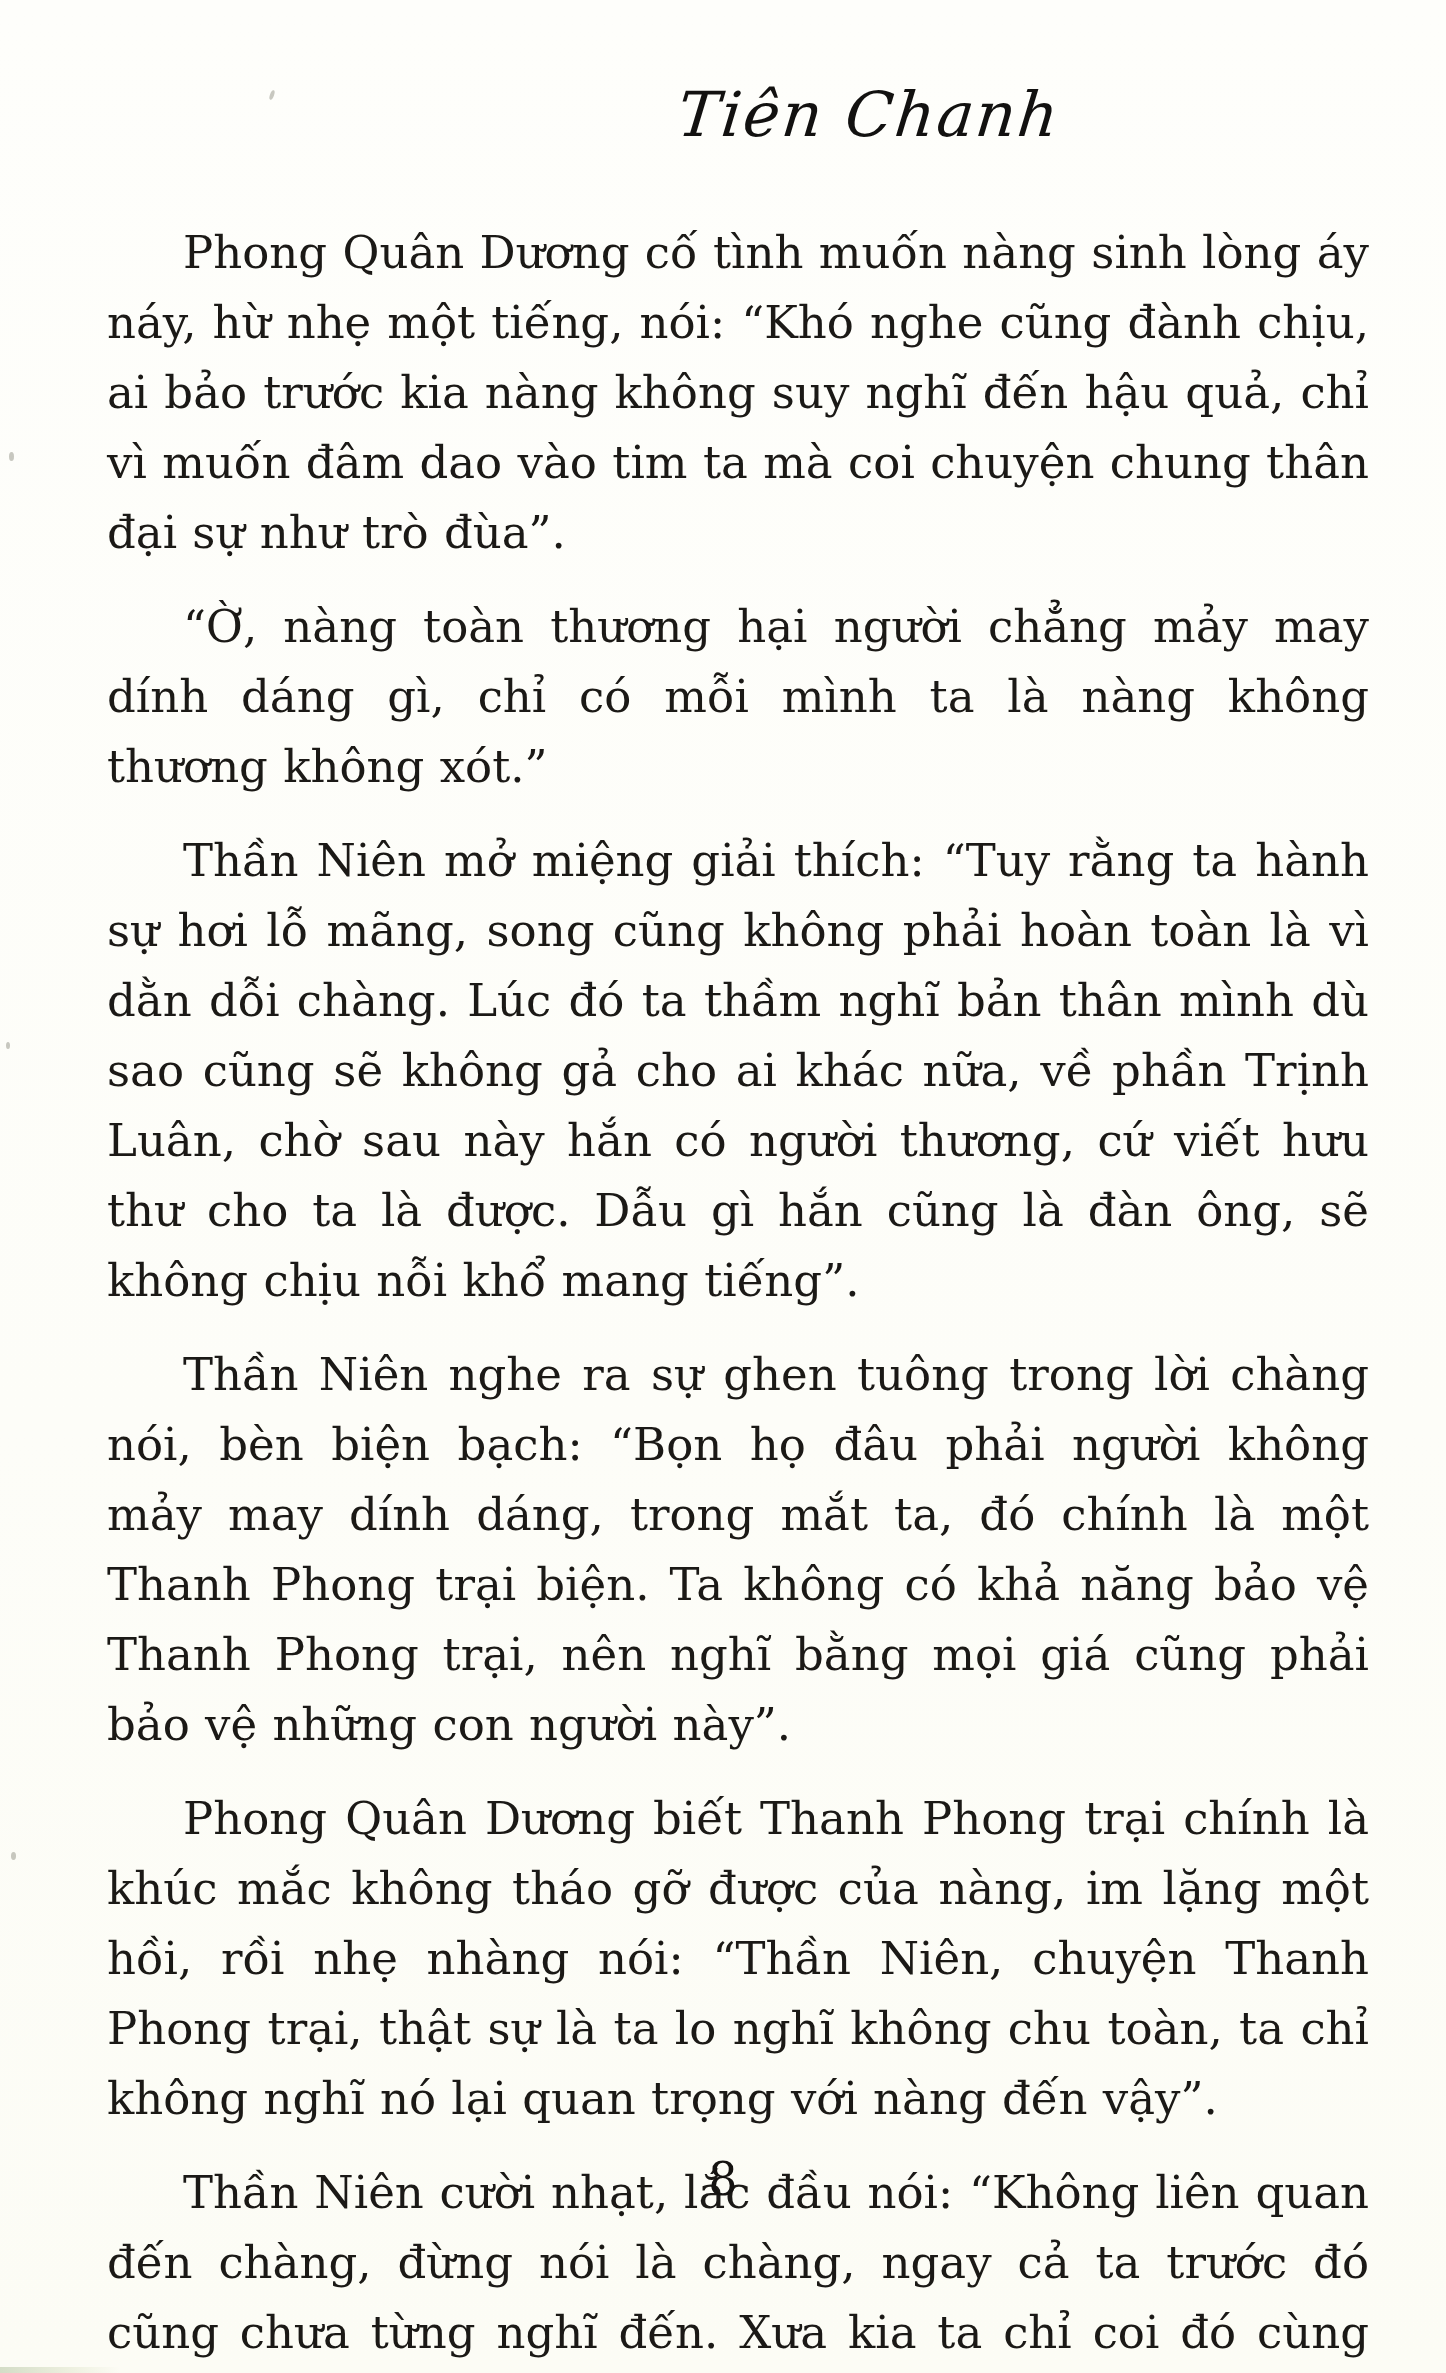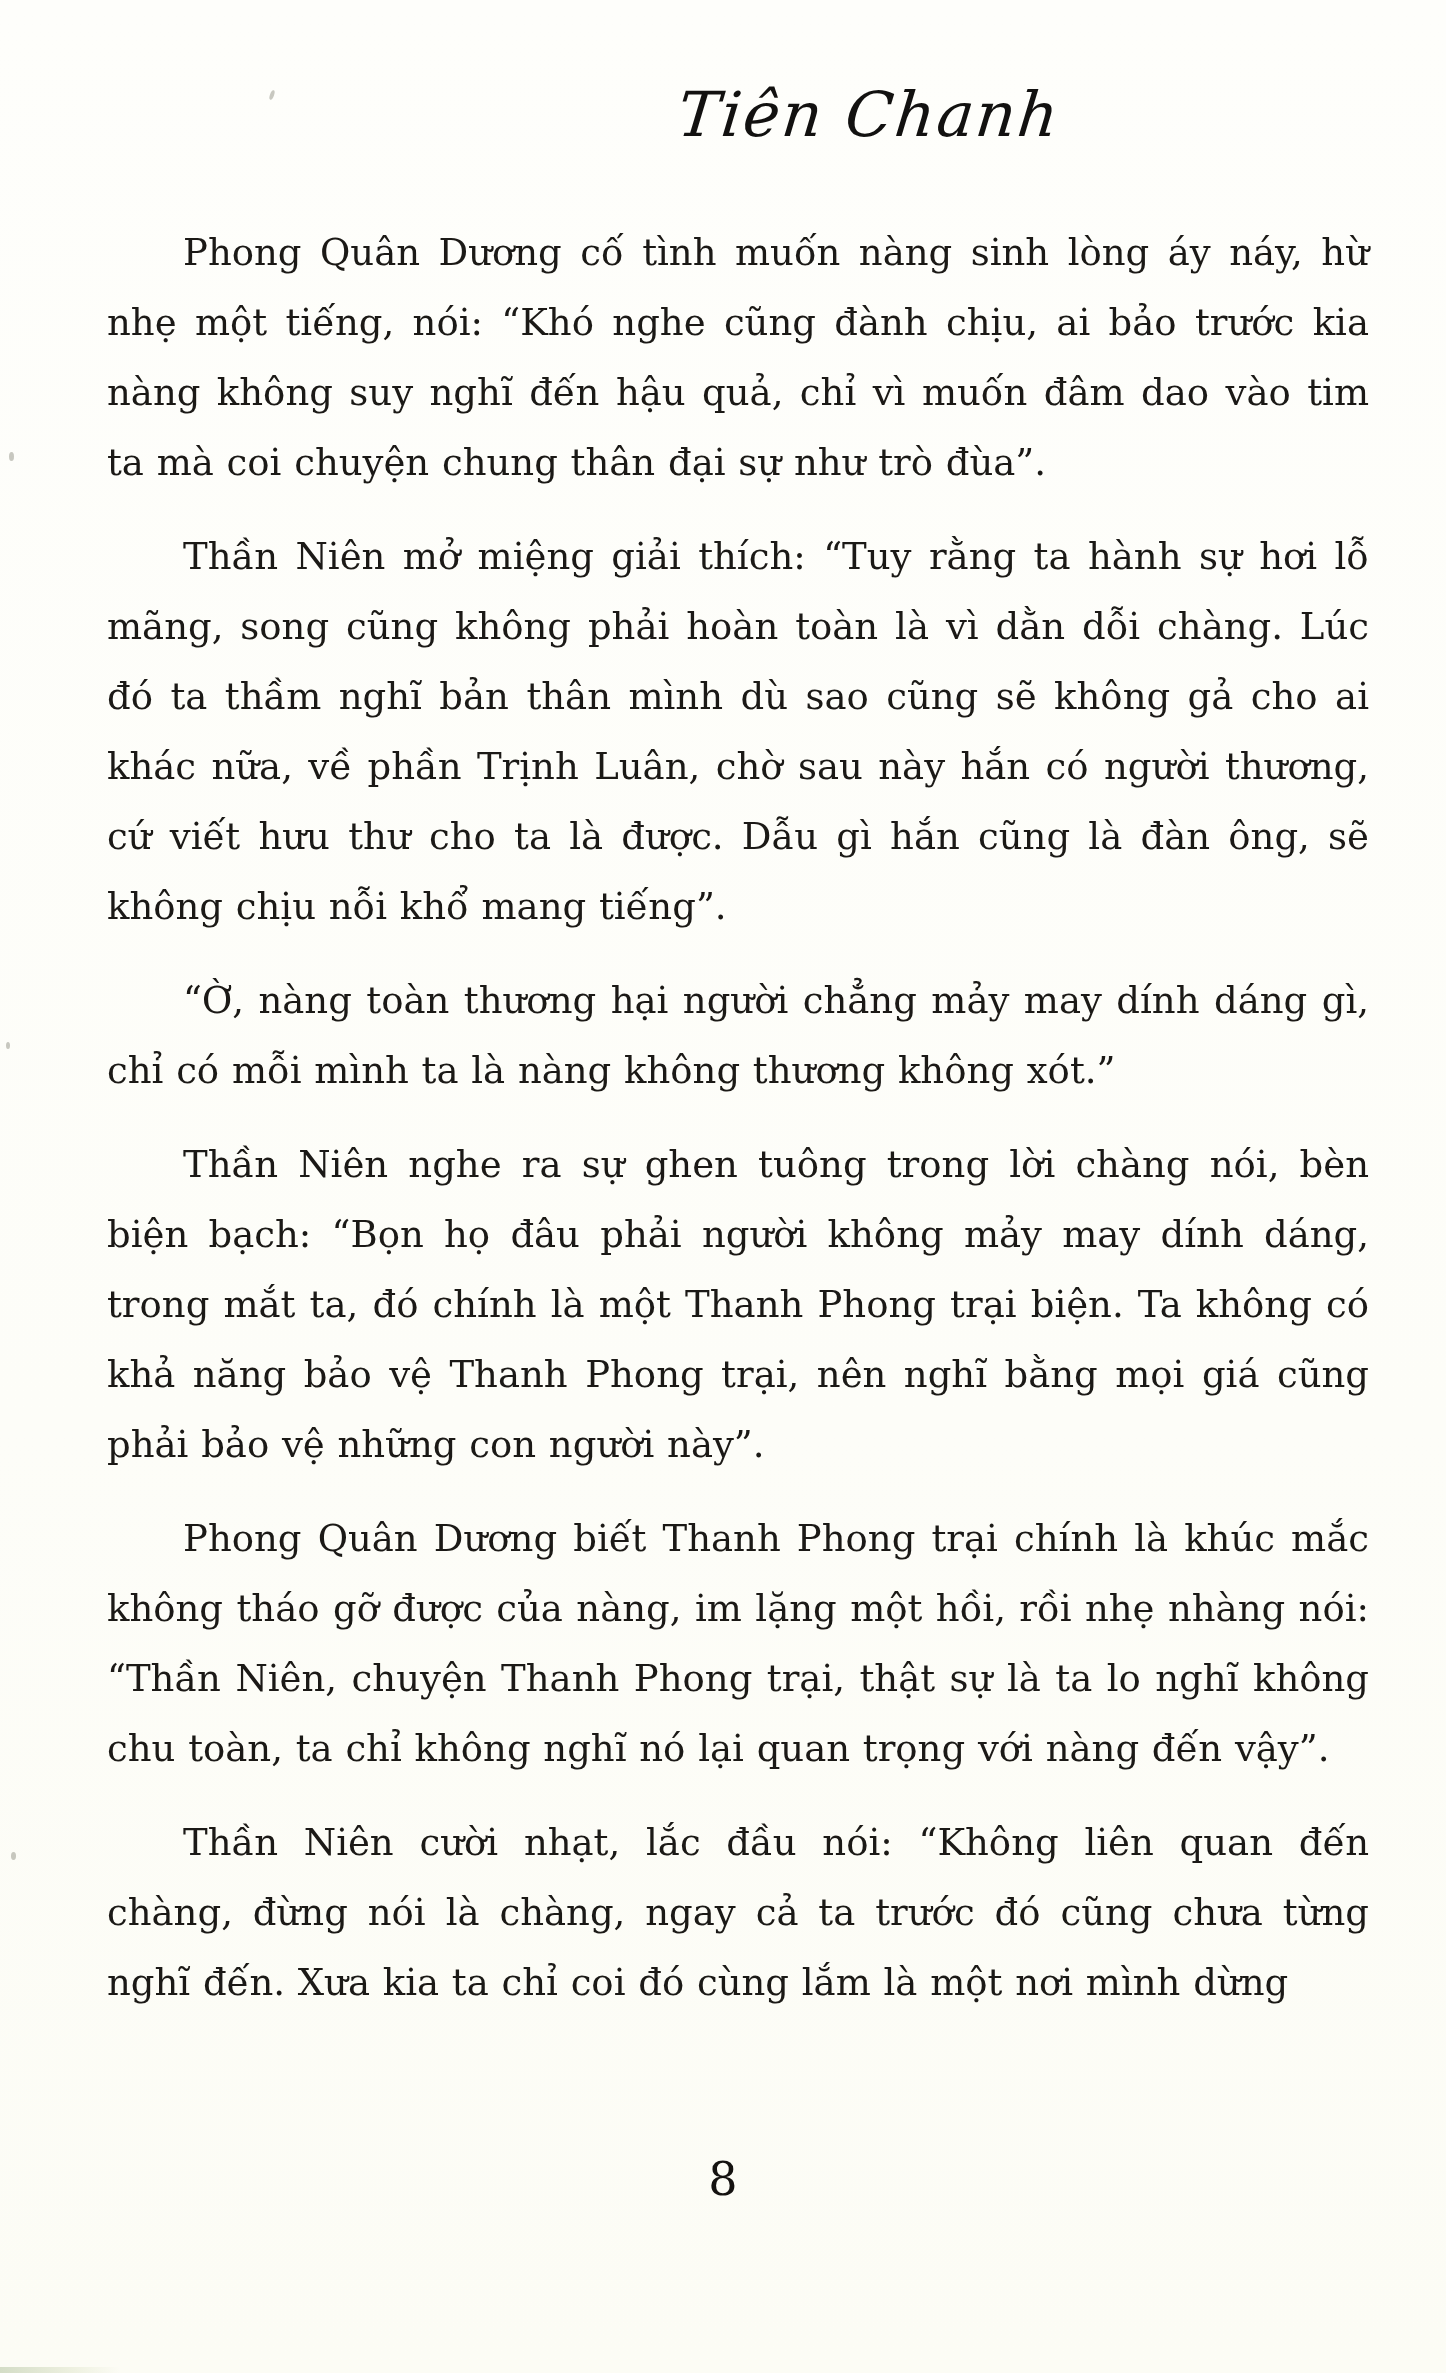--- a/index.html
+++ b/index.html
@@ -35,21 +35,21 @@
     transform: skewX(-6deg);
   }
   .content {
     position: absolute;
     top: 218px;
     left: 107px;
     width: 1262px;
   }
   .content p {
     margin: 0 0 24px 0;
-    font-size: 37px;
+    font-size: 45px;
     line-height: 70px;
     text-align: justify;
     text-indent: 76px;
     color: #1b1916;
     word-spacing: 1px;
   }
   .page-number {
     position: absolute;
     top: 2152px;
     left: 0;
@@ -76,22 +76,22 @@
 </style>
 </head>
 <body>
 
 <div class="page">
 
   <div class="chapter-title">Tiên Chanh</div>
 
   <div class="content">
     <p>Phong Quân Dương cố tình muốn nàng sinh lòng áy náy, hừ nhẹ một tiếng, nói: “Khó nghe cũng đành chịu, ai bảo trước kia nàng không suy nghĩ đến hậu quả, chỉ vì muốn đâm dao vào tim ta mà coi chuyện chung thân đại sự như trò đùa”.</p>
+    <p>“Ờ, nàng toàn thương hại người chẳng mảy may dính dáng gì, chỉ có mỗi mình ta là nàng không thương không xót.”</p>
     <p>Thần Niên mở miệng giải thích: “Tuy rằng ta hành sự hơi lỗ mãng, song cũng không phải hoàn toàn là vì dằn dỗi chàng. Lúc đó ta thầm nghĩ bản thân mình dù sao cũng sẽ không gả cho ai khác nữa, về phần Trịnh Luân, chờ sau này hắn có người thương, cứ viết hưu thư cho ta là được. Dẫu gì hắn cũng là đàn ông, sẽ không chịu nỗi khổ mang tiếng”.</p>
-    <p>“Ờ, nàng toàn thương hại người chẳng mảy may dính dáng gì, chỉ có mỗi mình ta là nàng không thương không xót.”</p>
     <p>Thần Niên nghe ra sự ghen tuông trong lời chàng nói, bèn biện bạch: “Bọn họ đâu phải người không mảy may dính dáng, trong mắt ta, đó chính là một Thanh Phong trại biện. Ta không có khả năng bảo vệ Thanh Phong trại, nên nghĩ bằng mọi giá cũng phải bảo vệ những con người này”.</p>
     <p>Phong Quân Dương biết Thanh Phong trại chính là khúc mắc không tháo gỡ được của nàng, im lặng một hồi, rồi nhẹ nhàng nói: “Thần Niên, chuyện Thanh Phong trại, thật sự là ta lo nghĩ không chu toàn, ta chỉ không nghĩ nó lại quan trọng với nàng đến vậy”.</p>
     <p>Thần Niên cười nhạt, lắc đầu nói: “Không liên quan đến chàng, đừng nói là chàng, ngay cả ta trước đó cũng chưa từng nghĩ đến. Xưa kia ta chỉ coi đó cùng lắm là một nơi mình dừng</p>
   </div>
 
   <div class="page-number">8</div>
 
   <div class="speck" style="left:9px; top:452px; width:5px; height:9px;"></div>
   <div class="speck" style="left:6px; top:1042px; width:4px; height:7px;"></div>
   <div class="speck" style="left:11px; top:1852px; width:5px; height:8px;"></div>

